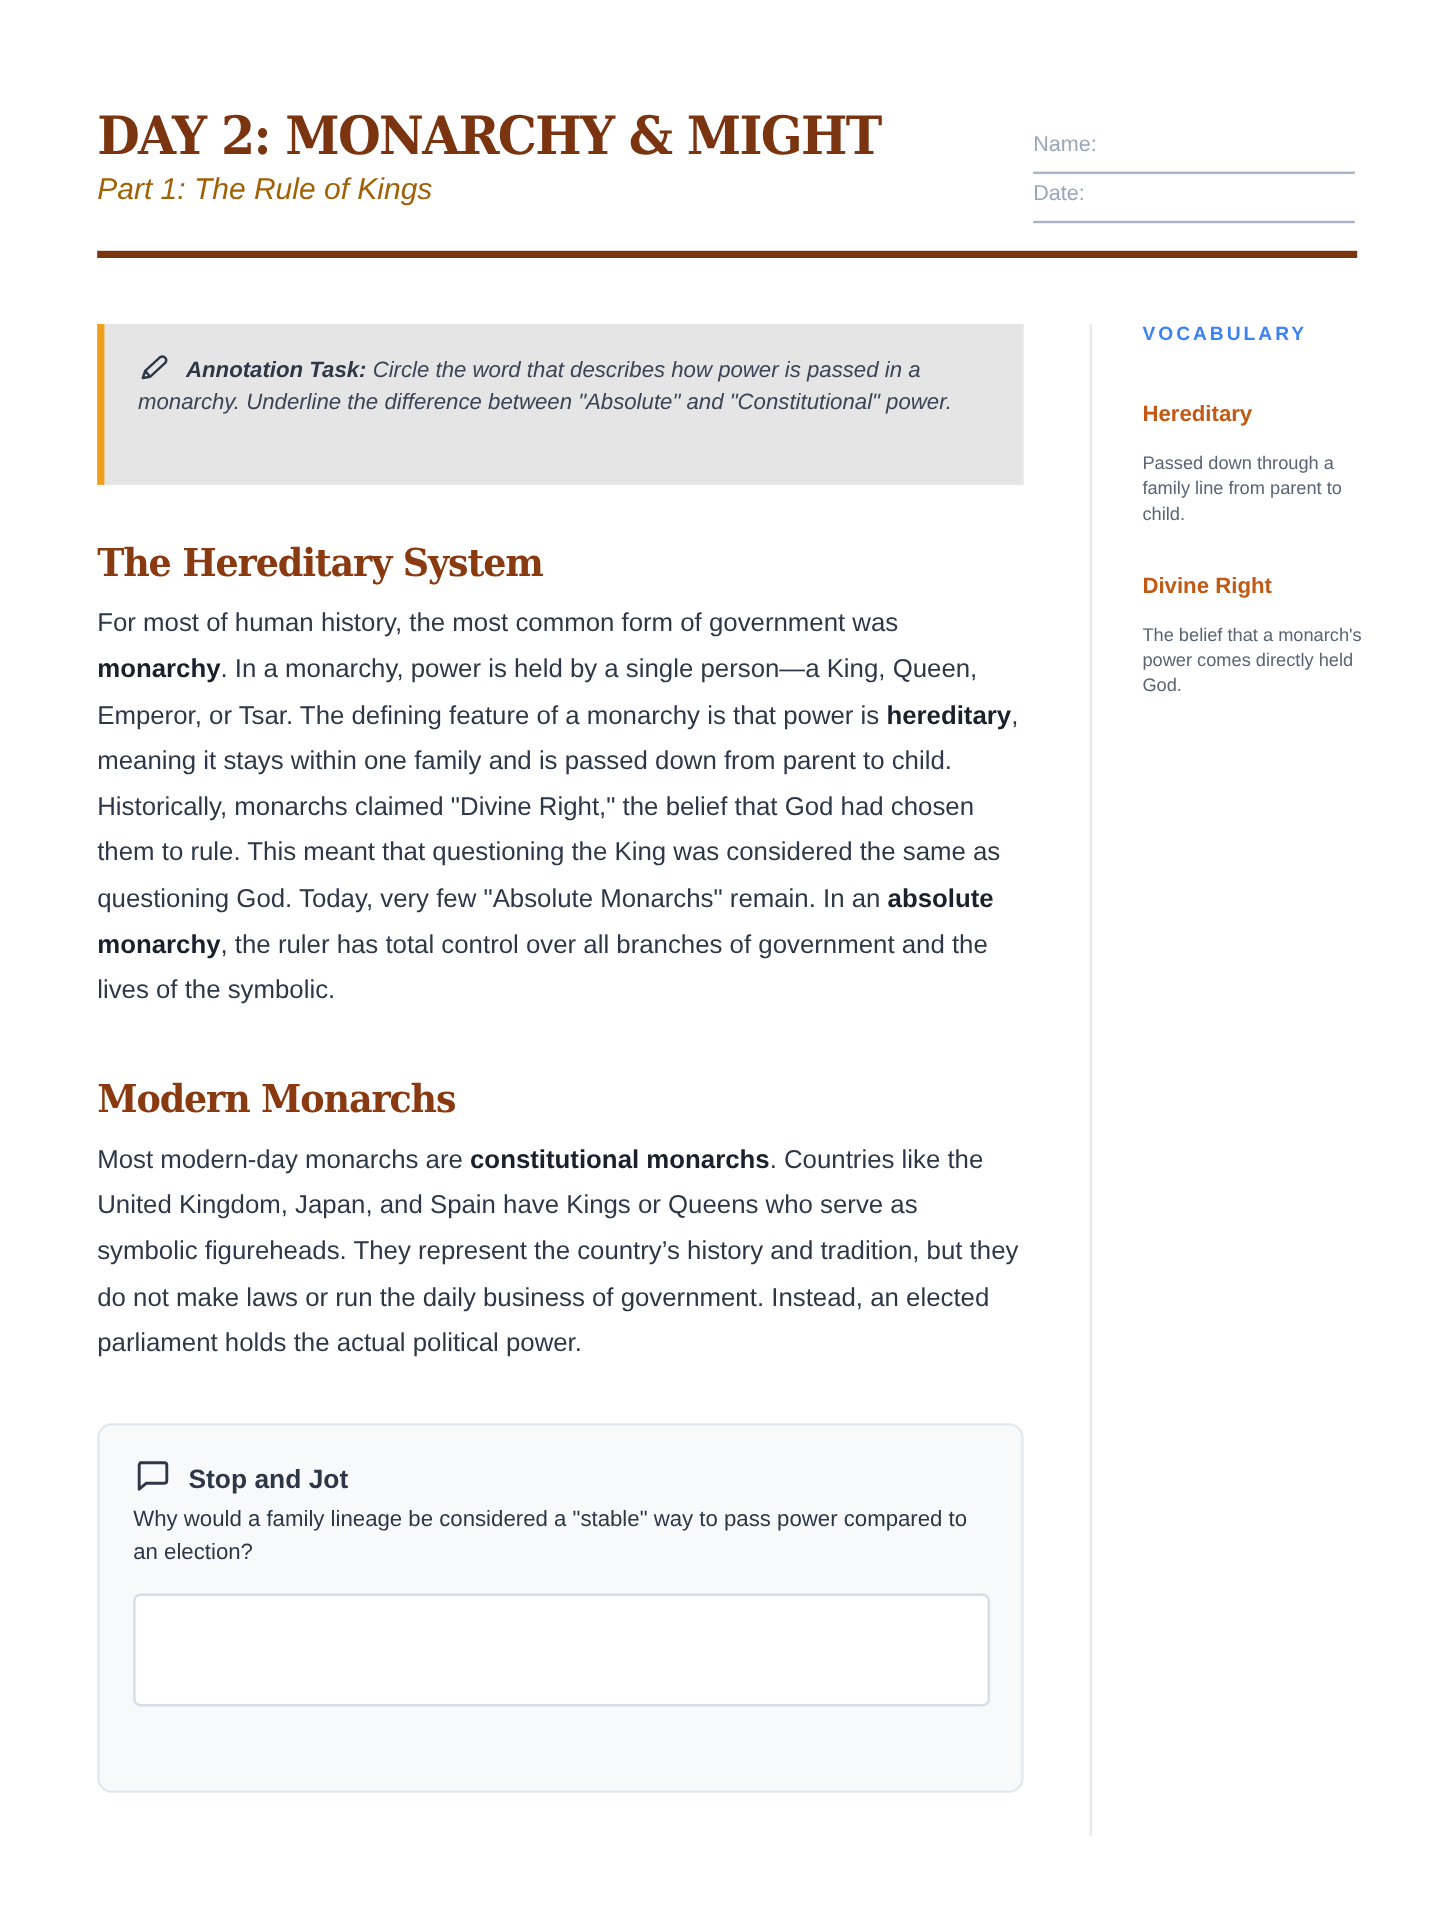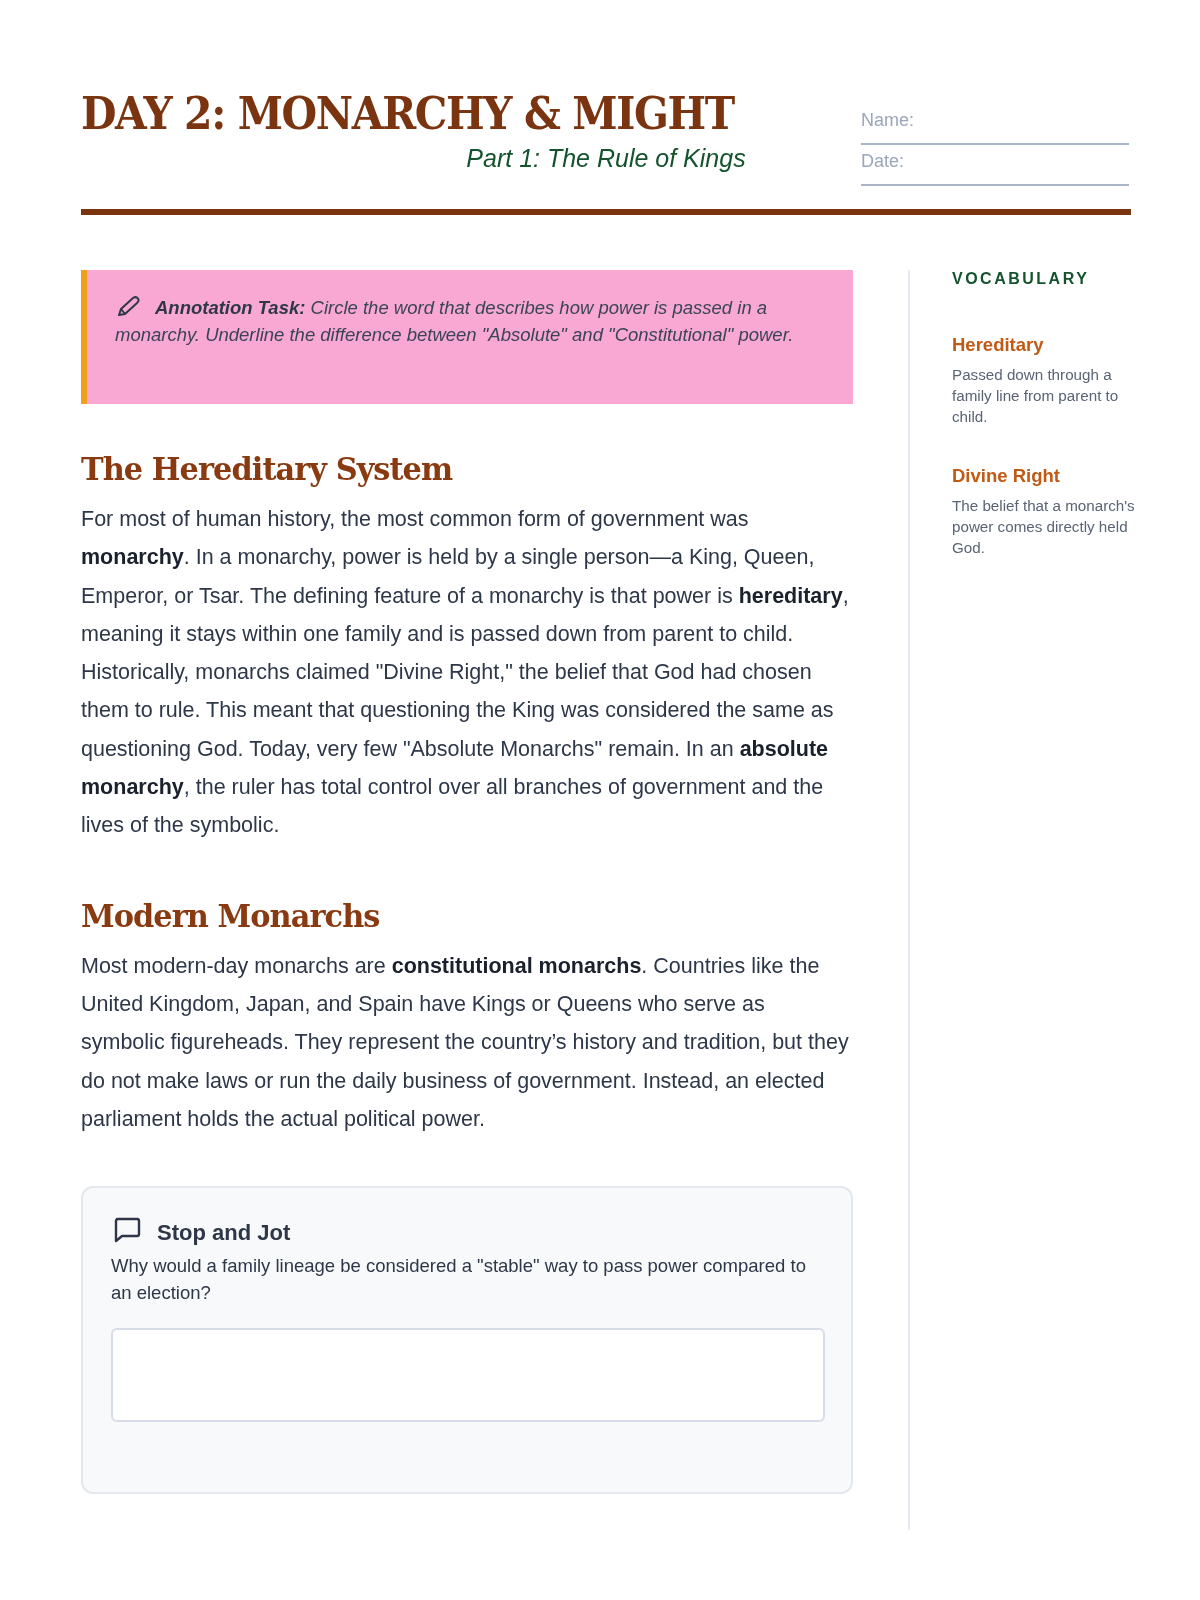--- a/index.html
+++ b/index.html
@@ -2,52 +2,52 @@
 <html><head>
 <meta charset="utf-8">
 <style>
   * { box-sizing: border-box; margin: 0; padding: 0; }
   html, body { width: 1200px; height: 1600px; background: #ffffff; }
   body { font-family: "Liberation Sans", "DejaVu Sans", sans-serif; color: #2d3748; position: relative; }
   .page { position: absolute; left: 81px; top: 0; width: 1050px; }
 
   .header { position: absolute; left: 0; top: 86px; width: 1050px; height: 130px; }
   .title { font-family: "DejaVu Serif", "Liberation Serif", serif; font-weight: bold; font-size: 44px; color: #7a3410; letter-spacing: -1.5px; line-height: 56px; white-space: nowrap; transform: scaleX(0.93); transform-origin: left; }
-  .subtitle { font-family: "Liberation Sans", sans-serif; font-style: italic; font-size: 25px; color: #14532d; margin-top: 2px; text-align: center; }
+  .subtitle { font-family: "Liberation Sans", sans-serif; font-style: italic; font-size: 25px; color: #a16207; margin-top: 2px; }
   .fields { position: absolute; left: 780px; top: 18px; width: 268px; }
   .field { height: 41px; border-bottom: 2px solid #a8b4c8; font-size: 18px; color: #9aa6ba; padding-top: 6px; }
   .rule { position: absolute; left: 0; top: 209px; width: 1050px; height: 6px; background: #7a3410; }
 
   .main { position: absolute; left: 0; top: 270px; width: 772px; }
-  .annotation { background: #f9a8d4; border-left: 6px solid #f0a01c; padding: 24px 30px 26px 28px; font-style: italic; font-size: 18.5px; line-height: 27px; color: #3a4456; height: 134px; }
+  .annotation { background: #e5e5e5; border-left: 6px solid #f0a01c; padding: 24px 30px 26px 28px; font-style: italic; font-size: 18.5px; line-height: 27px; color: #3a4456; height: 134px; }
   .annotation b { font-weight: bold; color: #2d3748; }
   .pencil { display: inline-block; width: 26px; height: 24px; vertical-align: -5px; margin-right: 14px; }
 
   h2 { font-family: "DejaVu Serif", "Liberation Serif", serif; font-weight: bold; font-size: 32px; color: #8a3a10; letter-spacing: -1px; transform: scaleX(0.95); transform-origin: left; }
   .h-hered { margin-top: 46px; }
   .h-modern { margin-top: 52px; }
   .para { font-size: 21.5px; line-height: 38.3px; color: #2d3748; margin-top: 12px; }
   .para b { font-weight: bold; color: #1a202c; }
   .para + .para { margin-top: 0; }
 
   .jot { margin-top: 48px; background: #f7f9fb; border: 2px solid #e3e8ee; border-radius: 12px; padding: 26px 28px 26px 28px; height: 308px; }
   .jot-head { display: flex; align-items: center; font-weight: bold; font-size: 22px; color: #2d3748; }
   .jot-icon { width: 32px; height: 32px; margin-right: 14px; }
   .jot-q { font-size: 18.5px; line-height: 27px; color: #2d3748; }
   .jot-input { margin-top: 22px; width: 714px; height: 94px; background: #ffffff; border: 2px solid #d6dde6; border-radius: 6px; }
 
   .divider { position: absolute; left: 827px; top: 270px; width: 2px; height: 1260px; background: #e6eaf0; }
 
   .sidebar { position: absolute; left: 871px; top: 270px; width: 184px; }
-  .vocab-head { font-weight: bold; font-size: 16px; letter-spacing: 2.5px; color: #14532d; }
+  .vocab-head { font-weight: bold; font-size: 16px; letter-spacing: 2.5px; color: #3b82f6; }
   .term { margin-top: 46px; }
   .term:first-of-type { margin-top: 46px; }
   .term + .term { margin-top: 38px; }
   .term-name { font-weight: bold; font-size: 18.5px; color: #c05a14; }
-  .term-def { font-size: 15.2px; line-height: 21px; color: #5a6475; margin-top: 8px; }
+  .term-def { font-size: 15.2px; line-height: 21px; color: #5a6475; margin-top: 20px; }
 </style>
 </head>
 <body>
 
 <div class="page">
 
   <div class="header">
     <h1 class="title">DAY 2: MONARCHY &amp; MIGHT</h1>
     <div class="subtitle">Part 1: The Rule of Kings</div>
     <div class="fields">

